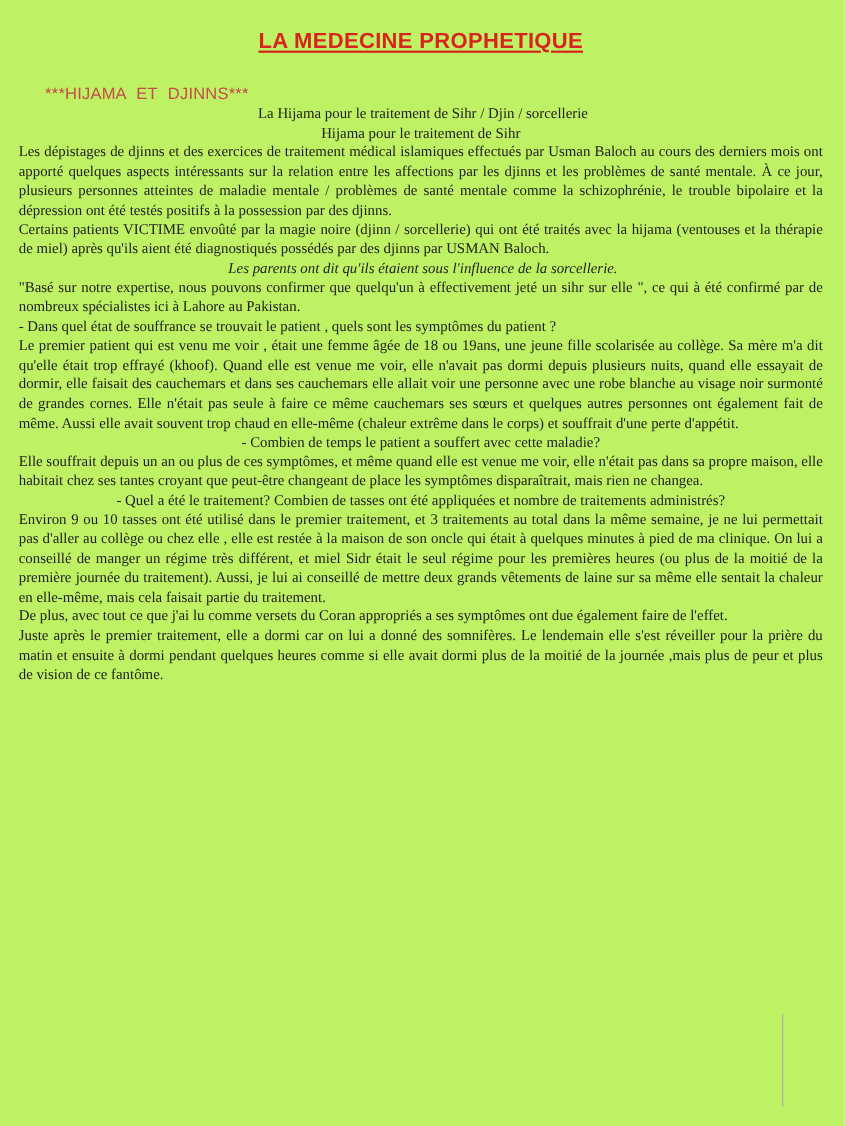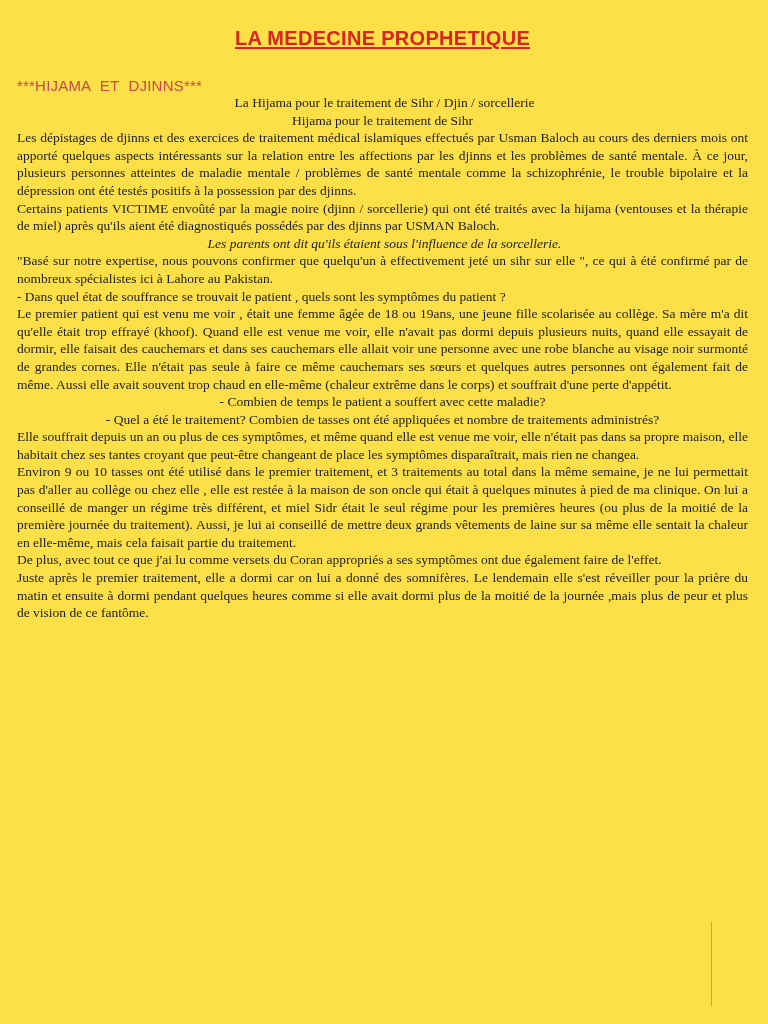--- a/index.html
+++ b/index.html
@@ -1,20 +1,20 @@
 <!DOCTYPE html>
 <html lang="fr"><head>
 <meta charset="utf-8">
 <style>
   html, body { margin: 0; padding: 0; background: #ffffff; }
   .page {
     position: relative;
     width: 768px;
     height: 1024px;
-    background: #fde047;
+    background: #bef264;
     overflow: hidden;
     font-family: "Liberation Serif", "DejaVu Serif", serif;
   }
   .content {
     position: absolute;
     top: 0; left: 0; right: 0; bottom: 0;
     padding: 0 20px 0 17px;
     box-sizing: border-box;
   }
   .title-wrap { margin-top: 27px; text-align: center; }
@@ -48,21 +48,21 @@
   .mt8  { margin-top: 8px; }
   .mt10 { margin-top: 10px; }
   .mt11 { margin-top: 11px; }
   .mt15 { margin-top: 15px; }
   .mt16 { margin-top: 16px; }
   .mt17 { margin-top: 17px; }
   .mt19 { margin-top: 19px; }
   .mt20 { margin-top: 20px; font-style: italic; }
   .mt21 { margin-top: 21px; }
   .mt22 { margin-top: 22px; }
-  .mt27 { margin-top: 27px; }
+  .mt27 { margin-top: 27px; margin-left: 24px; }
   .mt33 { margin-top: 33px; }
   .mt35 { margin-top: 35px; }
   .stray-line {
     position: absolute;
     left: 711px;
     top: 922px;
     width: 1px;
     height: 84px;
     background: #a8a8a8;
   }
@@ -91,23 +91,23 @@
 
     <p class="body mt16">"Basé sur notre expertise, nous pouvons confirmer que quelqu'un à effectivement jeté un sihr sur elle ", ce qui à été confirmé par de nombreux spécialistes ici à Lahore au Pakistan.</p>
 
     <p class="body mt19">
       <span>- Dans quel état de souffrance se trouvait le patient , quels sont les symptômes du patient ?</span><br>
       <span>Le premier patient qui est venu me voir , était une femme âgée de 18 ou 19ans, une jeune fille scolarisée au collège. Sa mère m'a dit qu'elle était trop effrayé (khoof). Quand elle est venue me voir, elle n'avait pas dormi depuis plusieurs nuits, quand elle essayait de dormir, elle faisait des cauchemars et dans ses cauchemars elle allait voir une personne avec une robe blanche au visage noir surmonté de grandes cornes. Elle n'était pas seule à faire ce même cauchemars ses sœurs et quelques autres personnes ont également fait de même. Aussi elle avait souvent trop chaud en elle-même (chaleur extrême dans le corps) et souffrait d'une perte d'appétit.</span>
     </p>
 
     <p class="body left mt22">- Combien de temps le patient a souffert avec cette maladie?</p>
 
+    <p class="body mt19">Elle souffrait depuis un an ou plus de ces symptômes, et même quand elle est venue me voir, elle n'était pas dans sa propre maison, elle habitait chez ses tantes croyant que peut-être changeant de place les symptômes disparaîtrait, mais rien ne changea.</p>
+
     <p class="body left mt22">- Quel a été le traitement? Combien de tasses ont été appliquées et nombre de traitements administrés?</p>
-
-    <p class="body mt19">Elle souffrait depuis un an ou plus de ces symptômes, et même quand elle est venue me voir, elle n'était pas dans sa propre maison, elle habitait chez ses tantes croyant que peut-être changeant de place les symptômes disparaîtrait, mais rien ne changea.</p>
 
     <p class="body mt11">Environ 9 ou 10 tasses ont été utilisé dans le premier traitement, et 3 traitements au total dans la même semaine, je ne lui permettait pas d'aller au collège ou chez elle , elle est restée à la maison de son oncle qui était à quelques minutes à pied de ma clinique. On lui a conseillé de manger un régime très différent, et miel Sidr était le seul régime pour les premières heures (ou plus de la moitié de la première journée du traitement). Aussi, je lui ai conseillé de mettre deux grands vêtements de laine sur sa même elle sentait la chaleur en elle-même, mais cela faisait partie du traitement.</p>
 
     <p class="body narrow mt15">De plus, avec tout ce que j'ai lu comme versets du Coran appropriés a ses symptômes ont due également faire de l'effet.</p>
 
 
     <p class="body mt21">Juste après le premier traitement, elle a dormi car on lui a donné des somnifères. Le lendemain elle s'est réveiller pour la prière du matin et ensuite à dormi pendant quelques heures comme si elle avait dormi plus de la moitié de la journée ,mais plus de peur et plus de vision de ce fantôme.</p>
 
 
   </div>

